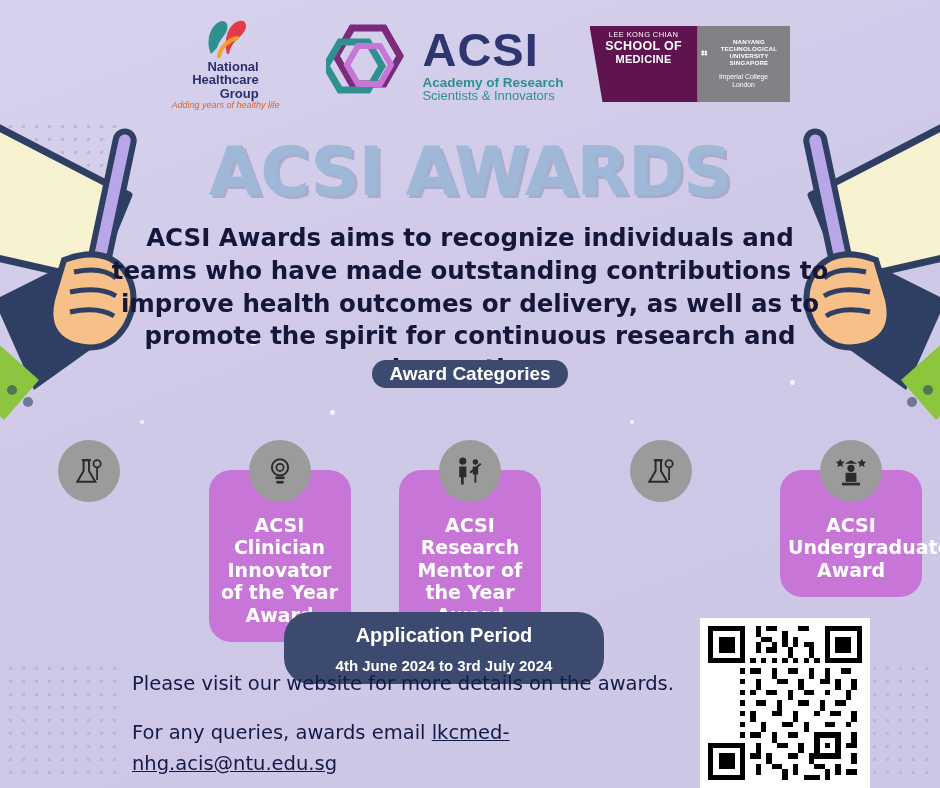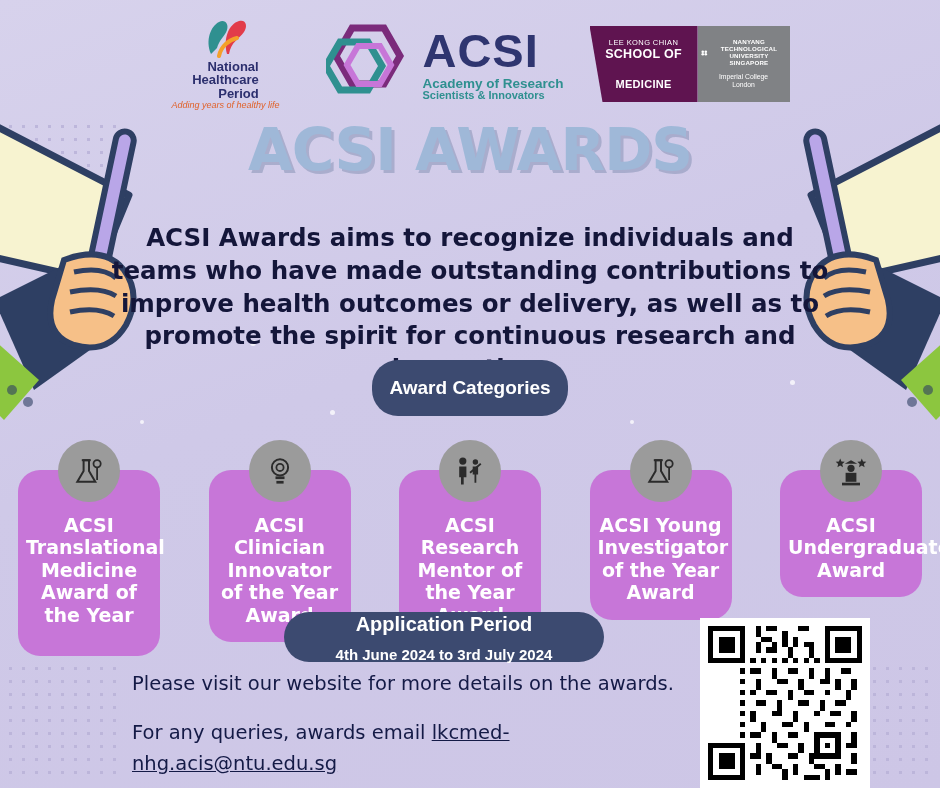--- a/index.html
+++ b/index.html
@@ -48,47 +48,47 @@
   }
   .nhg-tag { font-size: 9px; color: #e0622a; font-style: italic; }
 
   .acsi-logo { display: flex; align-items: center; gap: 10px; }
   .acsi-hex { width: 86px; height: 84px; }
   .acsi-words { display: flex; flex-direction: column; line-height: 1; }
   .acsi-words .big {
     font-size: 47px; font-weight: 700; color: #2f3570; letter-spacing: 1px;
   }
   .acsi-words .sub1 { font-size: 13.5px; color: #2f9090; margin-top: 3px; font-weight: 600; }
-  .acsi-words .sub2 { font-size: 11px; color: #2f9090; font-weight: 700; }
+  .acsi-words .sub2 { font-size: 13px; color: #2f9090; font-weight: 400; }
 
   .lkc { display: flex; align-items: stretch; height: 76px; }
   .lkc-purple {
     background: #5f1450; color: #fff; width: 108px;
-    display: flex; flex-direction: column; justify-content: center; align-items: center;
+    display: flex; flex-direction: column; align-items: center;
     padding: 4px 6px; text-align: center;
     clip-path: polygon(0 0, 100% 0, 100% 100%, 12% 100%);
   }
   .lkc-purple .l1 { font-size: 7.5px; letter-spacing: .4px; }
   .lkc-purple .l2 { font-size: 12.5px; font-weight: 700; letter-spacing: .3px; }
-  .lkc-purple .l3 { font-size: 11px; font-weight: 700; letter-spacing: .3px; margin-top: 17px; }
+  .lkc-purple .l3 { font-size: 11px; font-weight: 700; letter-spacing: .3px; }
   .lkc-grey {
     background: #808285; color: #fff; width: 92px;
     display: flex; flex-direction: column; justify-content: center; align-items: center;
     padding: 3px; text-align: center;
   }
   .lkc-grey .ntu { font-size: 6.2px; font-weight: 700; line-height: 1.1; letter-spacing: .2px; }
   .lkc-grey .icl { font-size: 6.8px; line-height: 1.15; margin-top: 7px; }
   .ntu-row { display: flex; align-items: center; gap: 3px; }
   .ntu-mark { width: 18px; height: 14px; }
 
   
   .title {
-    position: absolute; top: 116px; left: 0; right: 0;
+    position: absolute; top: 132px; left: 0; right: 0;
     text-align: center;
-    font-size: 58px; font-weight: 800; letter-spacing: -1px;
+    font-size: 68px; font-weight: 800; letter-spacing: -1px;
     color: #9fb8d8;
     text-shadow: 3px 3px 0 rgba(120,135,170,.45);
     font-family: "DejaVu Sans", sans-serif;
   }
 
   
   .blurb {
     position: absolute; top: 222px; left: 108px; right: 108px;
     text-align: center; color: #14163a;
     font-size: 24.5px; font-weight: 700; line-height: 1.34;
@@ -96,25 +96,25 @@
   }
 
   
   .pill {
     background: #3c4a70; color: #ffffff; border-radius: 26px;
     display: flex; flex-direction: column; align-items: center; justify-content: center;
     text-align: center;
   }
   .cat-pill {
     position: absolute; top: 360px; left: 50%; transform: translateX(-50%);
-    width: 196px; height: 56px; font-size: 19px; font-weight: 700;
+    width: 196px; height: 28px; font-size: 19px; font-weight: 700;
   }
   .app-pill {
     position: absolute; top: 612px; left: 284px;
-    width: 320px; height: 50px; padding-top: 2px;
+    width: 320px; height: 72px; padding-top: 2px;
   }
   .app-pill .t1 { font-size: 20px; font-weight: 700; }
   .app-pill .t2 { font-size: 15px; font-weight: 700; margin-top: 10px; }
 
   
   .cats {
     position: absolute; top: 440px; left: 18px; right: 18px;
     display: flex; justify-content: space-between; align-items: flex-start;
   }
   .cat {
@@ -207,21 +207,21 @@
 
     <div class="nhg-logo">
       <svg class="nhg-mark" viewBox="0 0 56 40">
         <path d="M14,36 C8,22 14,8 22,4 c6,-3 10,2 8,8 c-2,6 -8,10 -10,18 z" fill="#2f9090"></path>
         <path d="M30,36 C26,20 32,6 42,3 c7,-2 9,5 5,11 c-5,7 -13,10 -15,22 z" fill="#e23c4a"></path>
         <path d="M22,38 c2,-10 10,-16 18,-18" fill="none" stroke="#f4a02a" stroke-width="4" stroke-linecap="round"></path>
       </svg>
       <div class="nhg-name">
         <span>National</span><br>
         <span>Healthcare</span><br>
-        <span>Period</span>
+        <span>Group</span>
       </div>
       <div class="nhg-tag">Adding years of healthy life</div>
     </div>
 
     <div class="acsi-logo">
       <svg class="acsi-hex" viewBox="0 0 86 84">
         <polygon points="26,6 58,6 74,34 58,62 26,62 10,34" fill="none" stroke="#7b2b7b" stroke-width="7"></polygon>
         <polygon points="14,20 42,20 56,44 42,68 14,68 0,44" fill="none" stroke="#2f9090" stroke-width="7"></polygon>
         <polygon points="32,24 54,24 65,43 54,62 32,62 21,43" fill="none" stroke="#c776d8" stroke-width="6"></polygon>
       </svg>
@@ -268,21 +268,20 @@
 
     <div class="cat tall">
       <div class="cat-icon">
         <svg viewBox="0 0 40 40" width="36" height="36">
           <path d="M14,8 h6 v12 l7,12 h-20 l7,-12 z" fill="none" stroke="#2b2b2b" stroke-width="2.2"></path>
           <line x1="12" y1="8" x2="22" y2="8" stroke="#2b2b2b" stroke-width="2.2"></line>
           <circle cx="29" cy="12" r="4" fill="none" stroke="#2b2b2b" stroke-width="2"></circle>
           <line x1="29" y1="16" x2="29" y2="30" stroke="#2b2b2b" stroke-width="2"></line>
         </svg>
       </div>
-      <div class="cat-card">ACSI Translational Medicine Award of the Year</div>
     </div>
 
     <div class="cat">
       <div class="cat-icon">
         <svg viewBox="0 0 40 40" width="36" height="36">
           <circle cx="20" cy="16" r="9" fill="none" stroke="#2b2b2b" stroke-width="2.2"></circle>
           <circle cx="20" cy="16" r="4" fill="none" stroke="#2b2b2b" stroke-width="2"></circle>
           <rect x="15" y="26" width="10" height="3" fill="#2b2b2b"></rect>
           <rect x="16" y="31" width="8" height="3" fill="#2b2b2b"></rect>
         </svg>
@@ -305,21 +304,20 @@
 
     <div class="cat">
       <div class="cat-icon">
         <svg viewBox="0 0 40 40" width="36" height="36">
           <path d="M14,8 h6 v12 l7,12 h-20 l7,-12 z" fill="none" stroke="#2b2b2b" stroke-width="2.2"></path>
           <line x1="12" y1="8" x2="22" y2="8" stroke="#2b2b2b" stroke-width="2.2"></line>
           <circle cx="29" cy="12" r="4" fill="none" stroke="#2b2b2b" stroke-width="2"></circle>
           <line x1="29" y1="16" x2="29" y2="30" stroke="#2b2b2b" stroke-width="2"></line>
         </svg>
       </div>
-      <div class="cat-card">ACSI Young Investigator of the Year Award</div>
     </div>
 
 
     <div class="cat">
       <div class="cat-icon">
         <svg viewBox="0 0 40 40" width="36" height="36">
           <polygon points="8,6 9.4,9.4 13,9.8 10.3,12.2 11.1,15.8 8,13.9 4.9,15.8 5.7,12.2 3,9.8 6.6,9.4" fill="#2b2b2b"></polygon>
           <polygon points="32,6 33.4,9.4 37,9.8 34.3,12.2 35.1,15.8 32,13.9 28.9,15.8 29.7,12.2 27,9.8 30.6,9.4" fill="#2b2b2b"></polygon>
           <polygon points="13,12 27,12 20,8" fill="#2b2b2b"></polygon>
           <circle cx="20" cy="17" r="4" fill="#2b2b2b"></circle>

